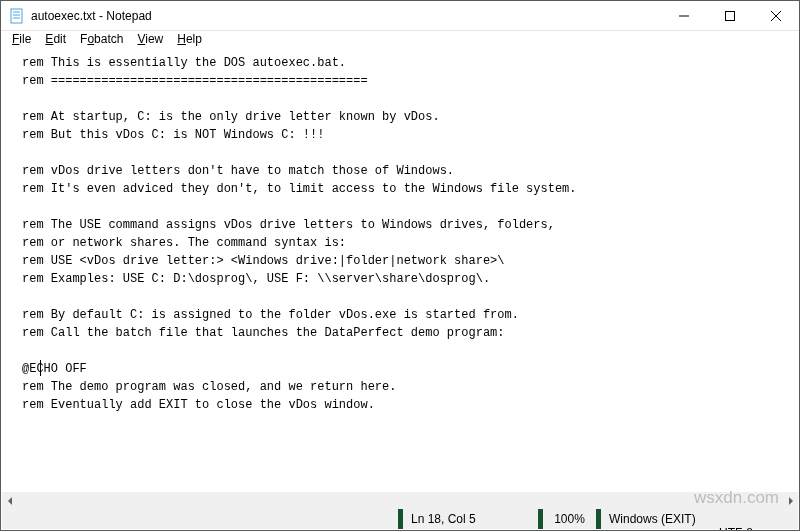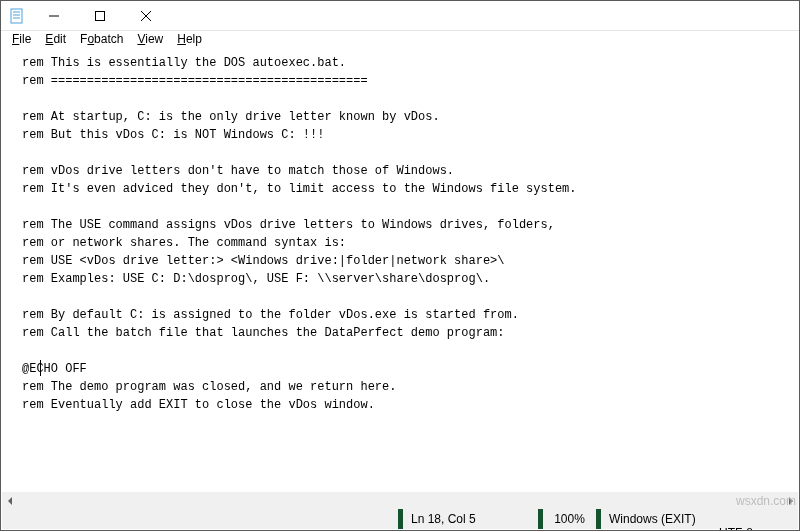--- a/index.html
+++ b/index.html
@@ -105,40 +105,41 @@
     padding: 0 8px;
     white-space: nowrap;
   }
   .status-cell.pos { width: 140px; }
   .status-cell.zoom { width: 58px; justify-content: center; }
   .status-cell.eol { width: 110px; }
   .status-cell.enc { width: 92px; margin-top: 24px; }
   .status-spacer { flex: 1; }
   .watermark {
     position: absolute;
-    right: 3px;
+    right: 20px;
     bottom: 22px;
-    font-size: 12px;
+    font-size: 17px;
     color: #bdbdbd;
     font-family: Arial, sans-serif;
     margin-left: 28px;
   }
 </style>
 </head>
 <body>
 
 <div class="titlebar">
   <span class="icon">
     <svg viewBox="0 0 16 16">
         <rect x="2" y="1" width="11" height="14" fill="#fff" stroke="#4aa3df" stroke-width="1"></rect>
         <line x1="4" y1="4" x2="11" y2="4" stroke="#4aa3df"></line>
         <line x1="4" y1="7" x2="11" y2="7" stroke="#4aa3df"></line>
         <line x1="4" y1="10" x2="11" y2="10" stroke="#4aa3df"></line>
       </svg>
   </span>
+  <span class="title">autoexec.txt - Notepad</span>
   <div class="win-controls">
     <div class="win-btn">
       <svg viewBox="0 0 10 10">
           <line x1="0" y1="5" x2="10" y2="5" stroke="#000" stroke-width="1"></line>
         </svg>
     </div>
     <div class="win-btn">
       <svg viewBox="0 0 10 10">
           <rect x="0.5" y="0.5" width="9" height="9" fill="none" stroke="#000" stroke-width="1"></rect>
         </svg>

